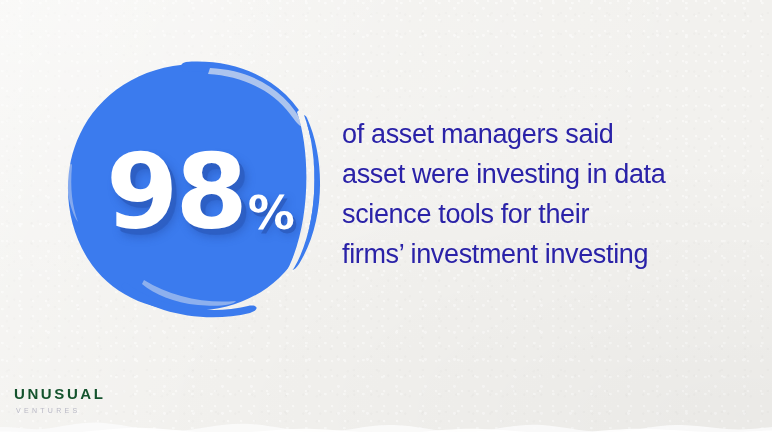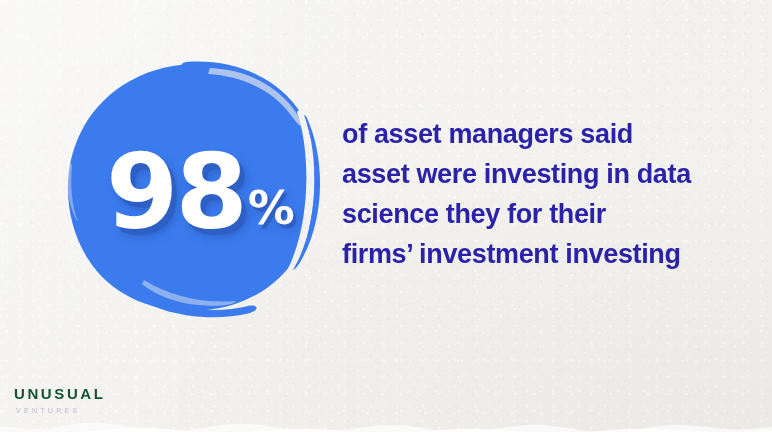--- a/index.html
+++ b/index.html
@@ -78,21 +78,21 @@
     z-index: 6;
     display: flex;
     align-items: center;
     justify-content: center;
     pointer-events: none;
   }
 
   #stat-inner {
     position: relative;
     display: flex;
-    align-items: flex-start;
+    align-items: flex-end;
     transform: translate(6px, 6px);
   }
 
   #stat-number {
     font-family: "DejaVu Sans", "Liberation Sans", sans-serif;
     font-size: 104px;
     font-weight: 700;
     line-height: .82;
     letter-spacing: -3px;
     color: #ffffff;
@@ -121,21 +121,21 @@
     position: absolute;
     left: 342px;
     top: 114px;
     width: 400px;
     z-index: 7;
   }
 
   #headline .line {
     font-family: "Liberation Sans", "DejaVu Sans", sans-serif;
     font-size: 27px;
-    font-weight: 700;
+    font-weight: 400;
     line-height: 40px;
     letter-spacing: -.35px;
     color: #2a22a8;
     white-space: nowrap;
   }
 
   
   #logo {
     position: absolute;
     left: 14px;
@@ -239,21 +239,21 @@
   <div id="stat">
     <div id="stat-inner">
       <span id="stat-number">98</span>
       <span id="stat-percent">%</span>
     </div>
   </div>
 
   <div id="headline">
     <div class="line">of asset managers said</div>
     <div class="line">asset were investing in data</div>
-    <div class="line">science they for their</div>
+    <div class="line">science tools for their</div>
     <div class="line">firms’ investment investing</div>
   </div>
 
   <div id="logo">
     <div id="logo-wordmark">UNUSUAL</div>
     <div id="logo-tagline">VENTURES</div>
   </div>
 
 </div>
 

